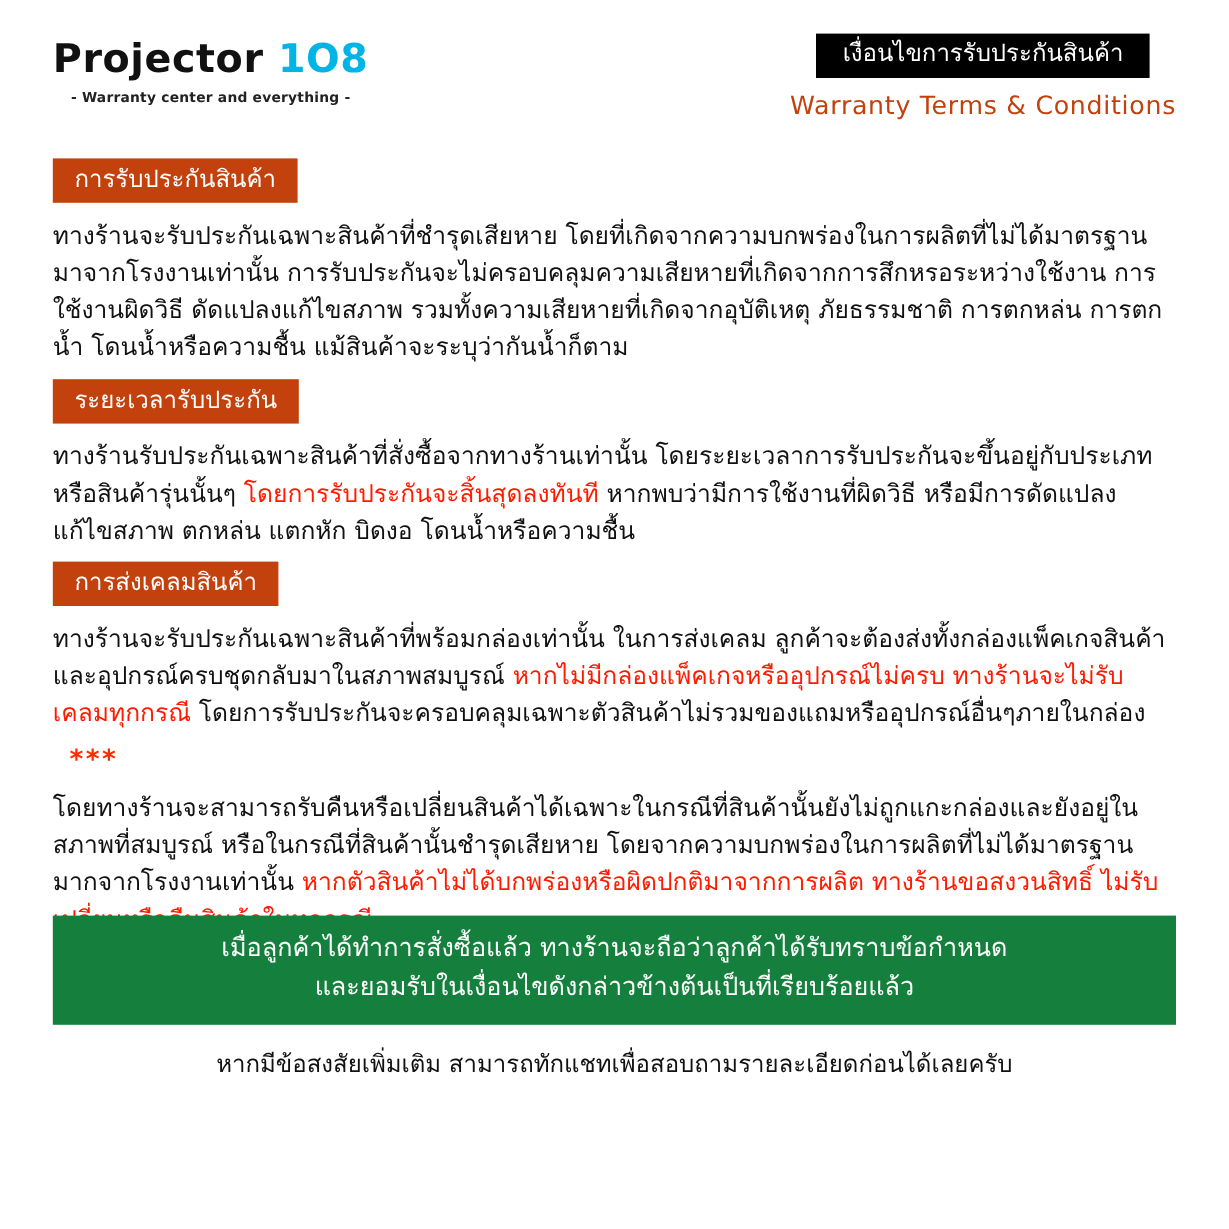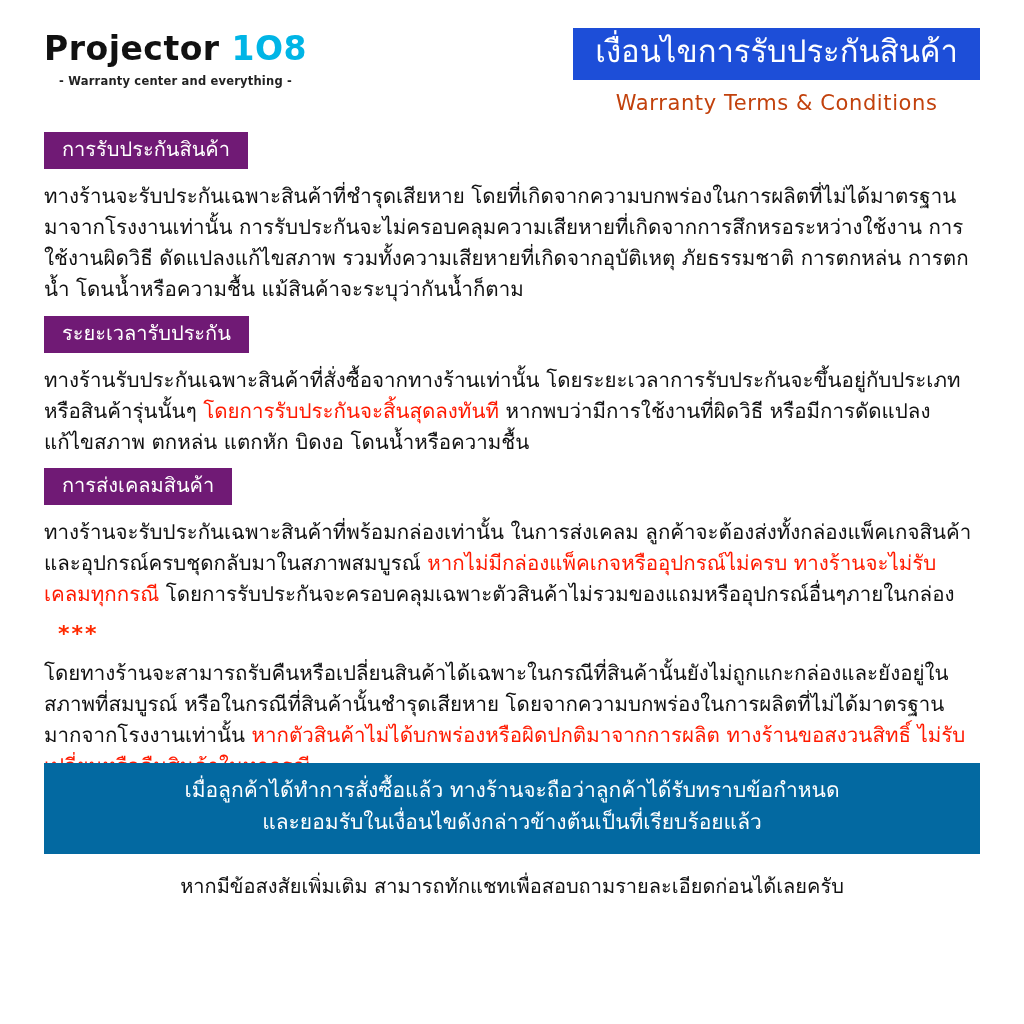--- a/index.html
+++ b/index.html
@@ -49,23 +49,23 @@
     font-weight: bold;
     letter-spacing: 0.2px;
     color: #222222;
     text-align: center;
   }
   .header-right {
     text-align: center;
     padding-top: 2px;
   }
   .title-banner {
-    background: #1d4ed8;
+    background: #000000;
     color: #ffffff;
-    font-size: 31px;
+    font-size: 20px;
     line-height: 1.35;
     padding: 3px 22px 7px 22px;
     display: inline-block;
     white-space: nowrap;
   }
   .title-sub {
     margin-top: 11px;
     font-size: 21px;
     color: #c2410c;
     letter-spacing: 0.6px;
@@ -74,21 +74,21 @@
 
   
   .section {
     margin-top: 10px;
   }
   .sec-head-row {
     display: flex;
     align-items: center;
   }
   .sec-head {
-    background: #701a75;
+    background: #c2410c;
     color: #ffffff;
     font-size: 20px;
     line-height: 1.2;
     padding: 5px 18px 8px 18px;
     display: inline-block;
     white-space: nowrap;
   }
   .stars {
     color: #ff2a00;
     font-size: 22px;
@@ -108,21 +108,21 @@
   .red-inline {
     color: #ff1a00;
   }
 
   
   .footer-banner {
     position: absolute;
     left: 44px;
     right: 44px;
     bottom: 62px;
-    background: #0369a1;
+    background: #15803d;
     color: #ffffff;
     text-align: center;
     font-size: 21px;
     line-height: 1.5;
     padding: 12px 10px 16px 10px;
     box-sizing: border-box;
   }
   .footer-note {
     position: absolute;
     left: 0;

